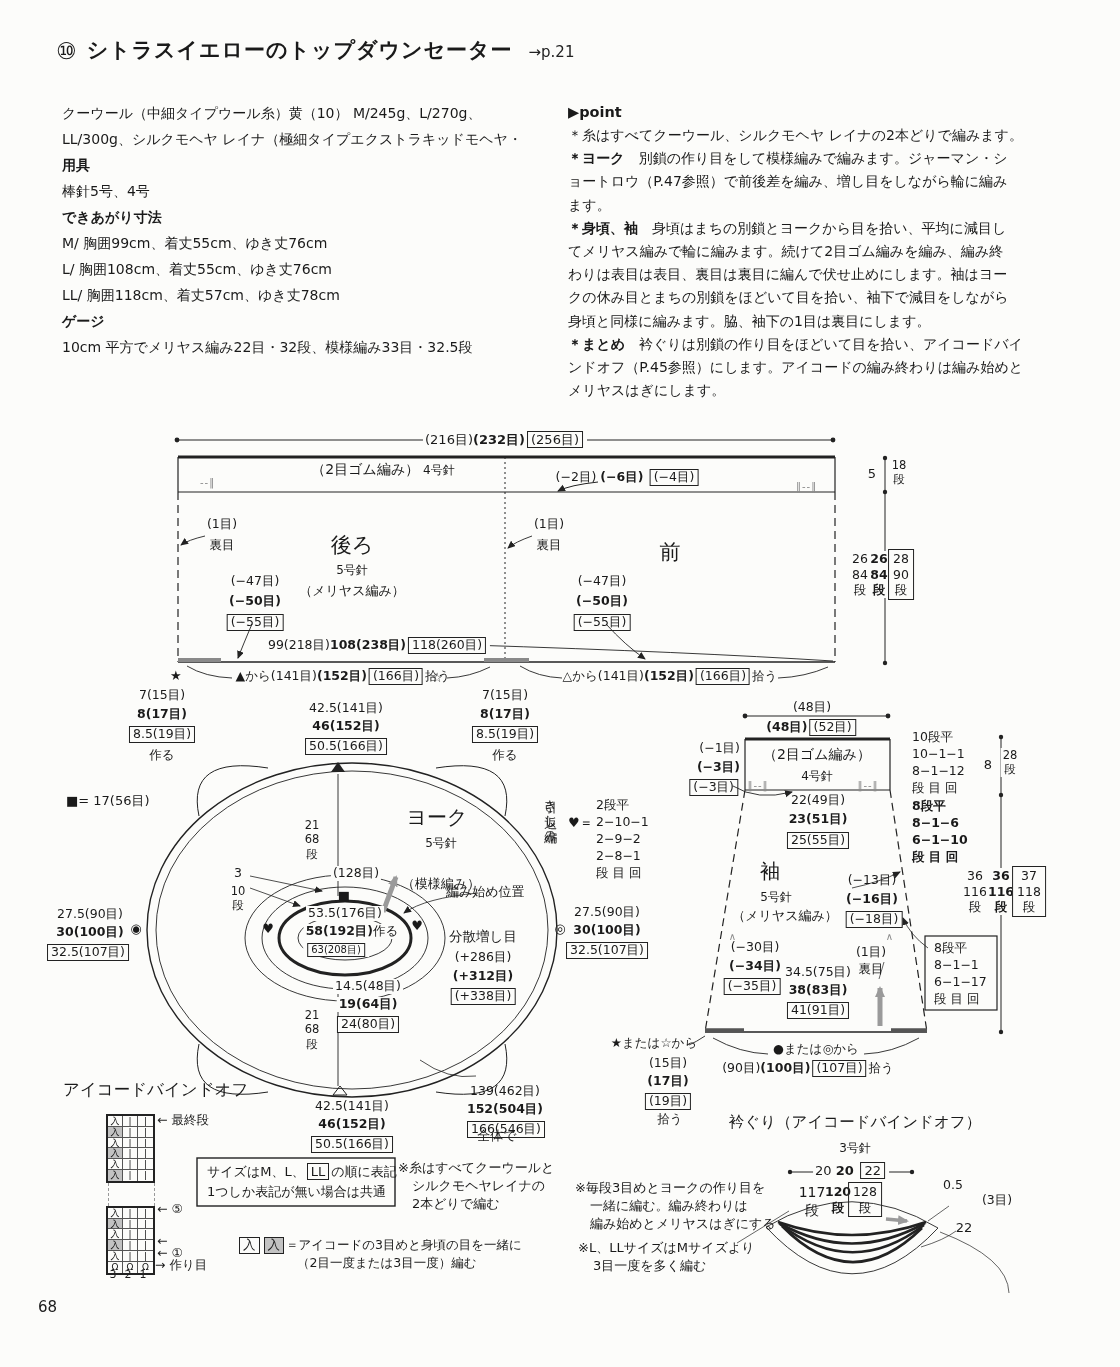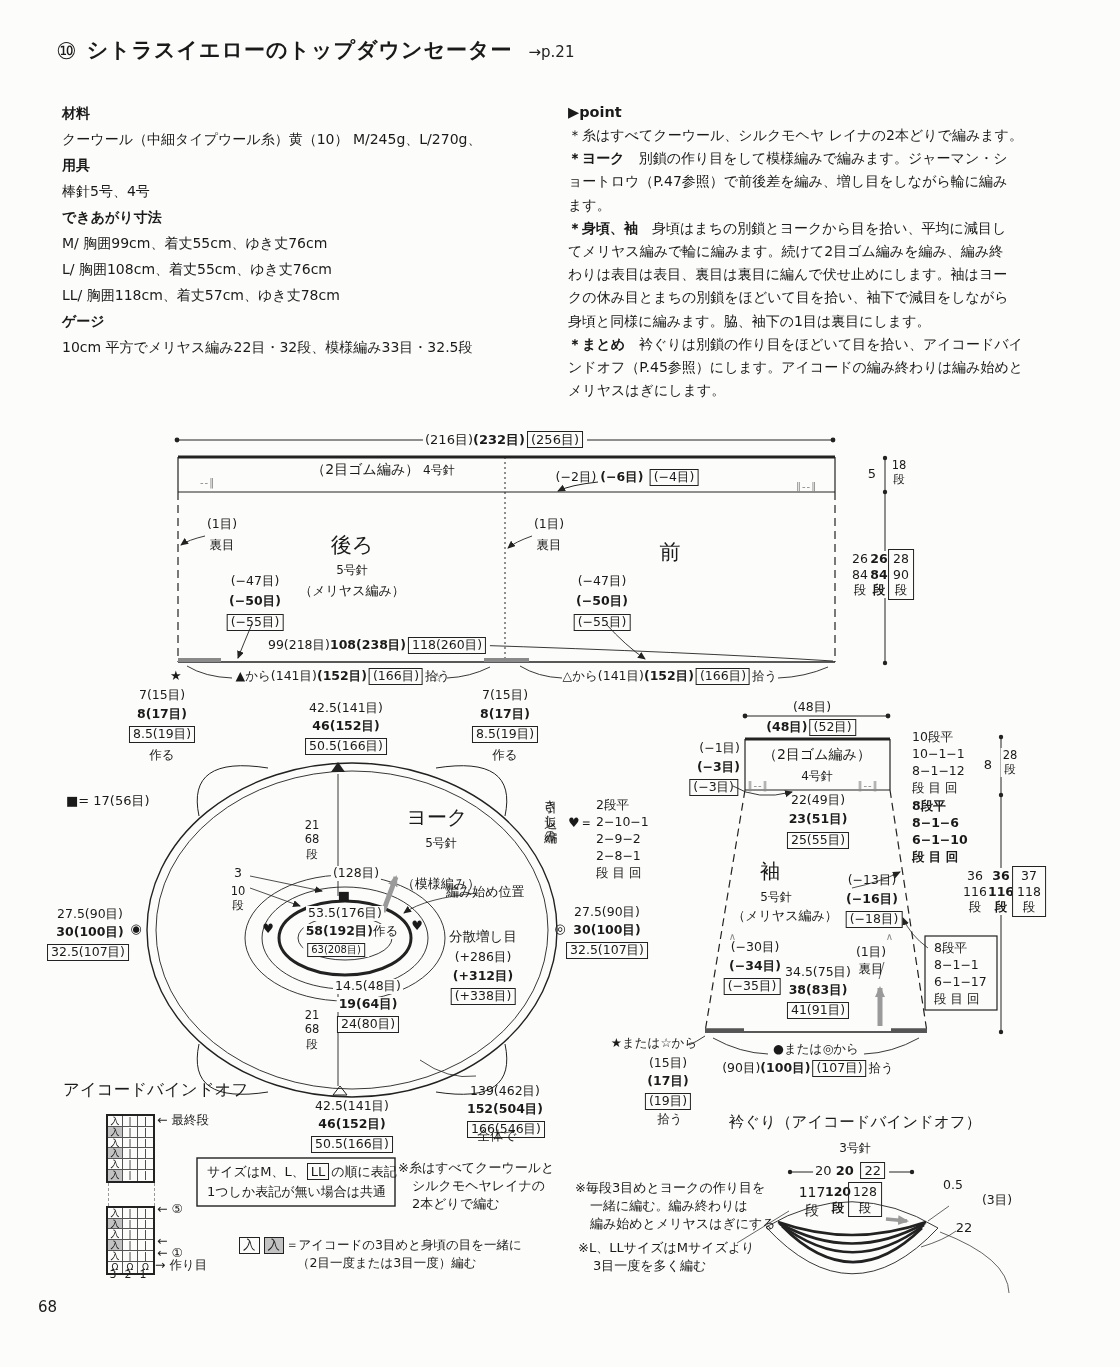--- a/index.html
+++ b/index.html
@@ -151,22 +151,22 @@
       <path d="M940,1232 Q1008,1258 1009,1293" stroke-width="0.7"></path>
       <path d="M737,1243 L789,1211" stroke-width="0.7"></path>
     </g>
   </svg>
 
   <div class="hdr">
     <span class="badge">⑩</span><span class="ttl">シトラスイエローのトップダウンセーター</span><span class="pref">→p.21</span>
   </div>
 
   <section class="leftcol">
-    <div class="hd">材料</div>
     <div class="ln">クーウール（中細タイプウール糸）黄（10） M/245g、L/270g、</div>
+    <div class="ln">LL/300g、シルクモヘヤ レイナ（極細タイプエクストラキッドモヘヤ・</div>
     <div class="hd">用具</div>
     <div class="ln">棒針5号、4号</div>
     <div class="hd">できあがり寸法</div>
     <div class="ln">M/ 胸囲99cm、着丈55cm、ゆき丈76cm</div>
     <div class="ln">L/ 胸囲108cm、着丈55cm、ゆき丈76cm</div>
     <div class="ln">LL/ 胸囲118cm、着丈57cm、ゆき丈78cm</div>
     <div class="hd">ゲージ</div>
     <div class="ln">10cm 平方でメリヤス編み22目・32段、模様編み33目・32.5段</div>
   </section>
 

